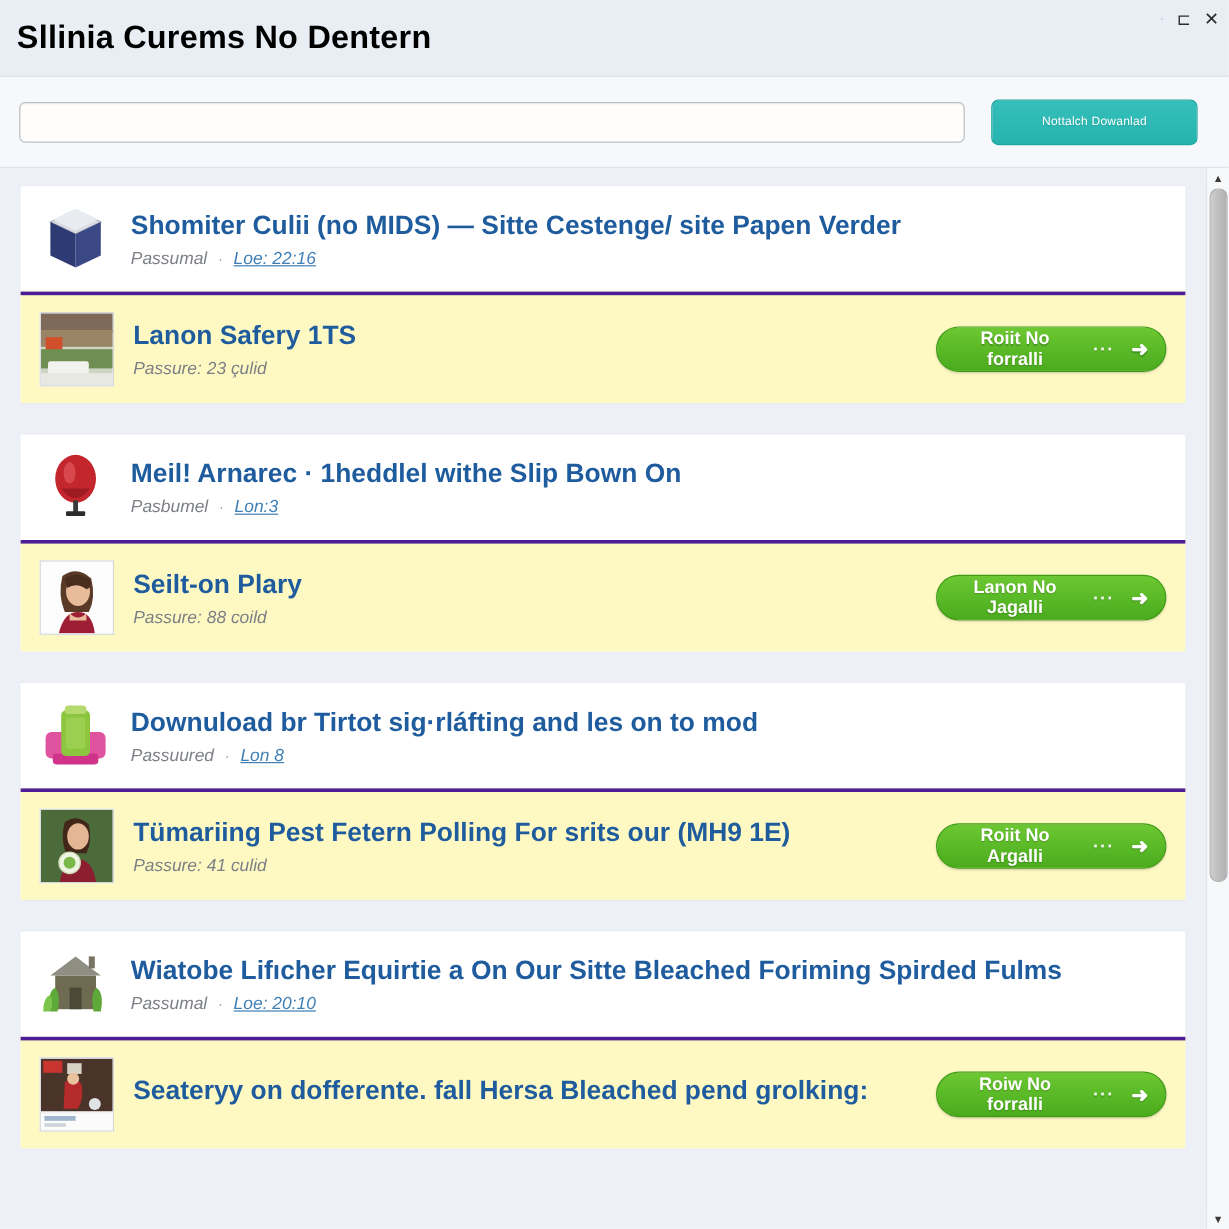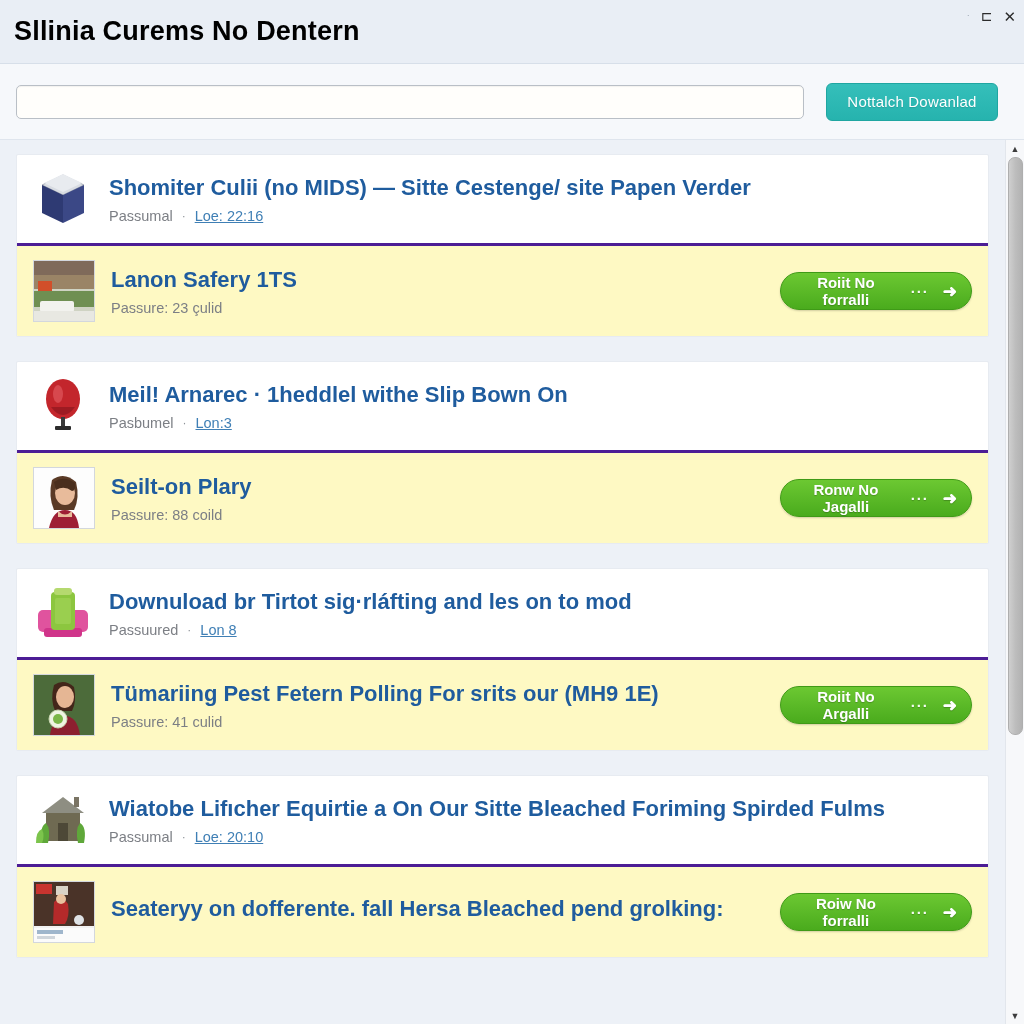--- a/index.html
+++ b/index.html
@@ -77,21 +77,21 @@
     outline: none;
     box-shadow: inset 0 1px 1px rgba(0,0,0,.05);
   }
   .search-btn {
     flex: 0 0 auto;
     width: 172px; height: 38px;
     background: linear-gradient(#35bfba, #26b3ae);
     border: 1px solid #1fa6a1;
     border-radius: 6px;
     color: #ffffff;
-    font-size: 15px;
+    font-size: 10px;
     font-weight: 500;
     letter-spacing: .2px;
     cursor: pointer;
     text-shadow: 0 1px 1px rgba(0,0,0,.12);
   }
 
   
   .content-wrap {
     position: relative;
     flex: 1 1 auto;
@@ -147,20 +147,21 @@
     overflow: hidden;
     text-overflow: ellipsis;
   }
   .row-meta {
     font-size: 14.5px;
     color: #7c7f85;
     display: flex;
     align-items: center;
     gap: 9px;
     white-space: nowrap;
+    font-style: italic;
   }
   .dot { color: #8e9399; font-size: 12px; }
   .meta-link {
     color: #3f7fb5;
     text-decoration: underline;
     cursor: pointer;
   }
   .cta {
     flex: 0 0 auto;
     display: inline-flex;
@@ -308,21 +309,21 @@
                 <path d="M24 43 q7 7 14 0 l0 6 l-14 0z" fill="#e8bb9b"></path>
               </svg>
             </div>
             <div class="row-main">
               <div class="row-title">Seilt-on Plary</div>
               <div class="row-meta">
                 <span>Passure: 88 coild</span>
               </div>
             </div>
             <button class="cta">
-              <span>Ronw No Jagalli</span>
+              <span>Lanon No Jagalli</span>
               <span class="ell">···</span>
               <span class="arr">➜</span>
             </button>
           </div>
         </div>
         <div class="group">
           <div class="row">
             <div class="thumb">
               <svg width="58" height="58" viewBox="0 0 58 58">
                 <rect x="4" y="26" width="50" height="22" rx="5" fill="#e0539e"></rect>

